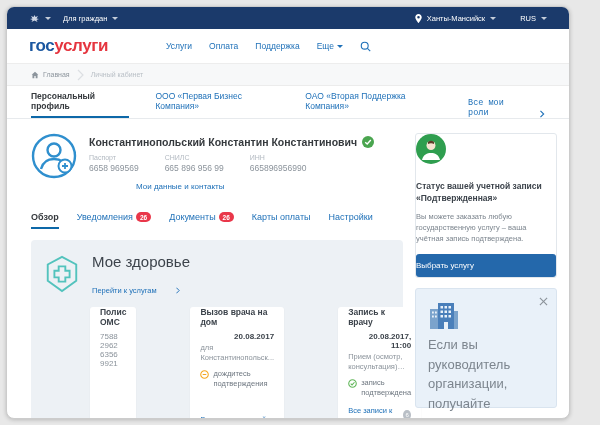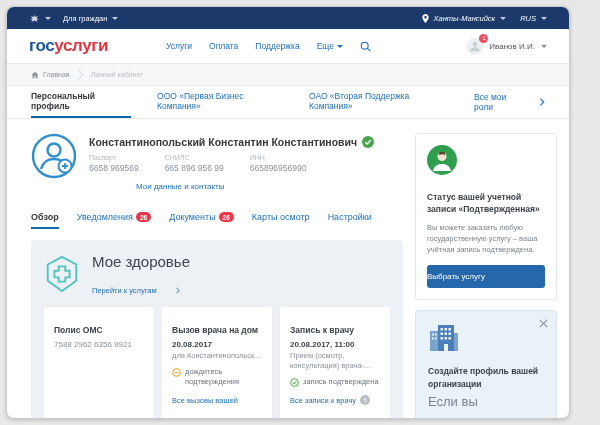--- a/index.html
+++ b/index.html
@@ -4,21 +4,21 @@
 <style>
   * { margin:0; padding:0; box-sizing:border-box; }
   html,body { width:600px; height:425px; }
   body { background:#e8e8e8; font-family:"Liberation Sans", sans-serif; position:relative; }
   .page { position:absolute; left:6px; top:6px; width:564px; height:413px; background:#fff;
           border-radius:8px; overflow:hidden; border:1px solid #cccccc; box-shadow:0 1px 4px rgba(0,0,0,.2); }
 
   
   .topbar { height:22px; background:#1b3a6b; display:flex; align-items:center; padding:0 22px; color:#fff; }
   .topbar .grp { display:flex; align-items:center; gap:5px; font-size:7.5px; }
-  .topbar .right { margin-left:auto; display:flex; align-items:flex-start; gap:14px;font-style:italic; }
+  .topbar .right { margin-left:auto; display:flex; align-items:flex-start; gap:24px; }
   .caret { width:0; height:0; border-left:3px solid transparent; border-right:3px solid transparent;
            border-top:3.5px solid rgba(255,255,255,.75); display:inline-block; }
   .caret.dark { border-top-color:#8a9199; }
 
   
   .header { height:34px; display:flex; align-items:center; padding:16px 22px; background:#fff; }
   .logo { font-size:17px; font-weight:bold; letter-spacing:-0.4px; }
   .logo .b { color:#1b57a0; } .logo .r { color:#e5353f; }
   .nav { display:flex; align-items:center; gap:17px; margin-left:58px; font-size:8.5px; color:#1e70b8; }
   .nav .item { display:flex; align-items:center; gap:3px; cursor:pointer; }
@@ -31,21 +31,21 @@
   
   .crumbs { height:23px; background:#f7f8f9; border-top:1px solid #ededed; border-bottom:1px solid #ececec;
             display:flex; align-items:center; gap:7px; padding:0 24px; font-size:7px; }
   .crumbs .home { color:#8d959d; display:flex; align-items:center; gap:4px; }
   .crumbs .cur { color:#b9bfc6; }
 
   
   .roletabs { height:33px; display:flex; align-items:stretch; gap:26px; padding:0 24px; border-bottom:1px solid #e7eaed; font-size:8.5px; }
   .roletab { display:flex; align-items:center; color:#1e70b8; border-bottom:2px solid transparent; cursor:pointer; }
   .roletab.active { color:#35393d; font-weight:bold; border-bottom-color:#0d68a8; }
-  .allroles { margin-left:auto; display:flex; align-items:center; gap:16px; color:#1e70b8; cursor:pointer; }
+  .allroles { margin-left:auto; display:flex; align-items:flex-end; gap:16px; color:#1e70b8; cursor:pointer;font-family:Liberation Mono, monospace; }
 
   
   .main { display:flex; padding:14px 12px 0 24px; gap:12px; }
   .leftcol { flex:1; min-width:0; }
   .sidebar { width:142px; flex:none; }
 
   .profile { display:flex; gap:12px; }
   .bigavatar { width:46px; height:46px; flex:none; position:relative; }
   .pname { display:flex; align-items:center; gap:5px; font-size:10.5px; font-weight:bold; color:#35393d; padding-top:3px; }
   .fields { display:flex; gap:26px; margin-top:6px; }
@@ -56,33 +56,33 @@
   .ptabs { display:flex; gap:18px; margin-top:16px; font-size:9px; height:22px; }
   .ptab { display:flex; align-items:center; gap:3px; color:#1e70b8; border-bottom:2px solid transparent; cursor:pointer; }
   .ptab.active { color:#35393d; font-weight:bold; border-bottom-color:#0d68a8; }
   .badge { background:#e9374a; color:#fff; font-size:6.5px; font-weight:bold; border-radius:8px; padding:1.5px 4px; }
 
   .health { margin-top:11px; background:#edf1f5; border-radius:4px; padding:13px 13px; height:210px; }
   .hhead { display:flex; gap:12px; align-items:center; }
   .htitle { font-size:15px; color:#3c434b; }
   .hlink { font-size:7.5px; color:#1e70b8; margin-top:16px; display:flex; align-items:center; gap:19px; cursor:pointer; }
   .cards { display:flex; gap:8px; margin-top:12px; }
-  .card { flex:1; background:#fff; border-radius:3px; padding:18px 10px; min-height:92px; display:flex;
-          flex-direction:column; box-shadow:0 1px 2px rgba(0,0,0,.06); }
+  .card { flex:1; background:#fff; border-radius:3px; padding:0 10px; min-height:92px; display:flex;
+          flex-direction:column; box-shadow:0 1px 2px rgba(0,0,0,.06);margin-left:46px; }
   .ctitle { font-size:8.5px; font-weight:bold; color:#3c434b; }
   .cnum { font-size:8px; color:#8b939b; margin-top:5px; }
-  .cdate { font-size:8px; font-weight:bold; color:#3c434b; margin-top:5px; }
+  .cdate { font-size:8px; font-weight:bold; color:#3c434b; margin-top:5px;text-align:right; }
   .cdesc { font-size:7.5px; color:#8b939b; margin-top:2px; line-height:1.35;
            display:-webkit-box; -webkit-line-clamp:2; -webkit-box-orient:vertical; overflow:hidden; }
   .cstatus { display:flex; gap:4px; margin-top:6px; font-size:7.5px; color:#6e7780; line-height:1.3; }
   .clink { margin-top:auto; padding-top:8px; font-size:7.5px; color:#1e70b8; display:flex; align-items:center; gap:4px; cursor:pointer; }
   .graybadge { width:10px; height:10px; border-radius:50%; background:#b9bfc6; color:#fff; font-size:6px;
                display:flex; align-items:center; justify-content:center; }
 
-  .scard { background:#fff; border:1px solid #e2e7ec; border-radius:3px; padding:11px; }
+  .scard { background:#fff; border:1px solid #e2e7ec; border-radius:3px; padding:0; }
   .scard .stitle { font-size:8.5px; font-weight:bold; color:#3c434b; margin-top:12px; line-height:1.45; }
   .scard .stext { font-size:7.5px; color:#7c858e; margin-top:6px; line-height:1.5; }
   .bluebtn { margin-top:10px; background:#2468ab; color:#fff; font-size:8px; text-align:left; padding:7px 0;
              border-radius:3px; border:none; width:100%; cursor:pointer; font-family:inherit; }
   .ocard { background:#e9f1f9; border:1px solid #d9e4ef; border-radius:3px; padding:12px; margin-top:10px; position:relative; height:120px; }
   .ocard .stitle { font-size:8.5px; font-weight:bold; color:#3c434b; margin-top:10px; line-height:1.45; }
   .ocard .stext { font-size:13px; color:#7c858e; margin-top:2px; line-height:1.5; }
   .closex { position:absolute; top:8px; right:8px; cursor:pointer; }
 </style>
 </head>
@@ -130,31 +130,20 @@
         </div>
       <div class="item">
           <span>Еще</span>
         <span class="caret" style="border-top-color:#1e70b8;"></span>
         </div>
       <svg width="11" height="11" viewBox="0 0 14 14">
         <circle cx="6" cy="6" r="4.4" fill="none" stroke="#1e70b8" stroke-width="1.4"></circle>
         <line x1="9.4" y1="9.4" x2="13" y2="13" stroke="#1e70b8" stroke-width="1.4"></line>
       </svg>
     </div>
-    <div class="user">
-      <div class="avatar-sm">
-        <svg width="12" height="12" viewBox="0 0 14 14">
-          <circle cx="7" cy="5" r="2.6" fill="#c6cdd3"></circle>
-          <path d="M1.5 13 C1.5 9.8 4 8.4 7 8.4 C10 8.4 12.5 9.8 12.5 13 Z" fill="#c6cdd3"></path>
-        </svg>
-        <span class="notif">1</span>
-      </div>
-      <span>Иванов И.И.</span>
-      <span class="caret dark"></span>
-    </div>
   </div>
 
   <div class="crumbs">
     <div class="home">
       <svg width="8" height="8" viewBox="0 0 12 12">
         <path d="M6 1 L11 5.5 L9.8 5.5 L9.8 11 L7 11 L7 7.5 L5 7.5 L5 11 L2.2 11 L2.2 5.5 L1 5.5 Z" fill="#8d959d"></path>
       </svg>
       <span>Главная</span>
     </div>
     <svg width="7" height="12" viewBox="0 0 7 12">
@@ -227,21 +216,21 @@
           </div>
         <div class="ptab">
             <span>Уведомления</span>
             <span class="badge">26</span>
           </div>
         <div class="ptab">
             <span>Документы</span>
             <span class="badge">26</span>
           </div>
         <div class="ptab">
-            <span>Карты осмотр</span>
+            <span>Карты оплаты</span>
           </div>
         <div class="ptab">
             <span>Настройки</span>
           </div>
       </div>
 
       <div class="health">
         <div class="hhead">
           <svg width="36" height="38" viewBox="0 0 36 40">
             <path d="M18 2 L33 10 L33 27 L18 38 L3 27 L3 10 Z" fill="none" stroke="#53c3bd" stroke-width="2"></path>
@@ -329,18 +318,17 @@
             <rect x="12.5" y="14" width="2.5" height="2.5"></rect>
               <rect x="16.5" y="14" width="2.5" height="2.5"></rect>
               <rect x="20.5" y="14" width="2.5" height="2.5"></rect>
             <rect x="4" y="10.5" width="1.8" height="2"></rect>
               <rect x="7" y="10.5" width="1.8" height="2"></rect>
             <rect x="4" y="14.5" width="1.8" height="2"></rect>
               <rect x="7" y="14.5" width="1.8" height="2"></rect>
             <rect x="16" y="21" width="4" height="7"></rect>
           </g>
         </svg>
-        <div class="stitle">Создайте профиль вашей организации</div>
         <div class="stext">Если вы руководитель организации, получайте</div>
       </div>
     </div>
   </div>
 </div>
 
 </body></html>

